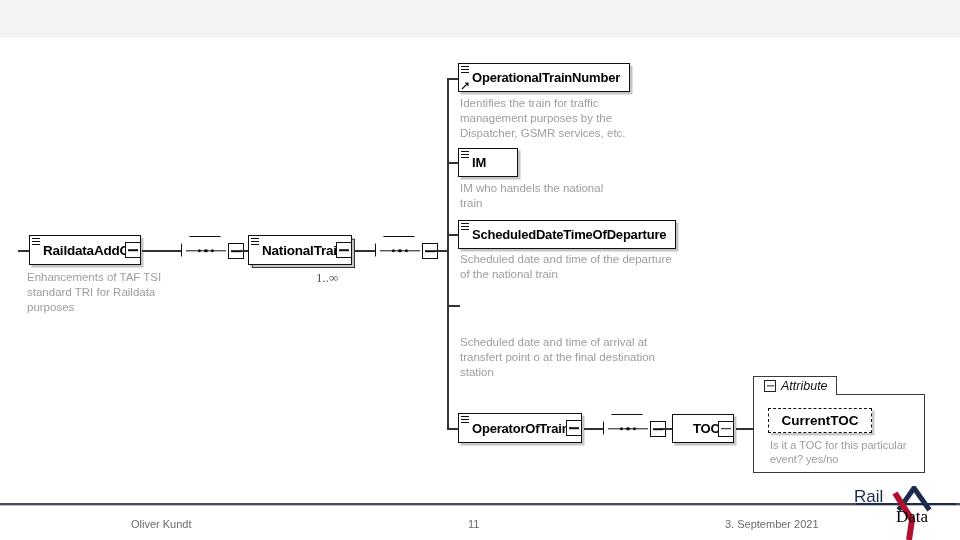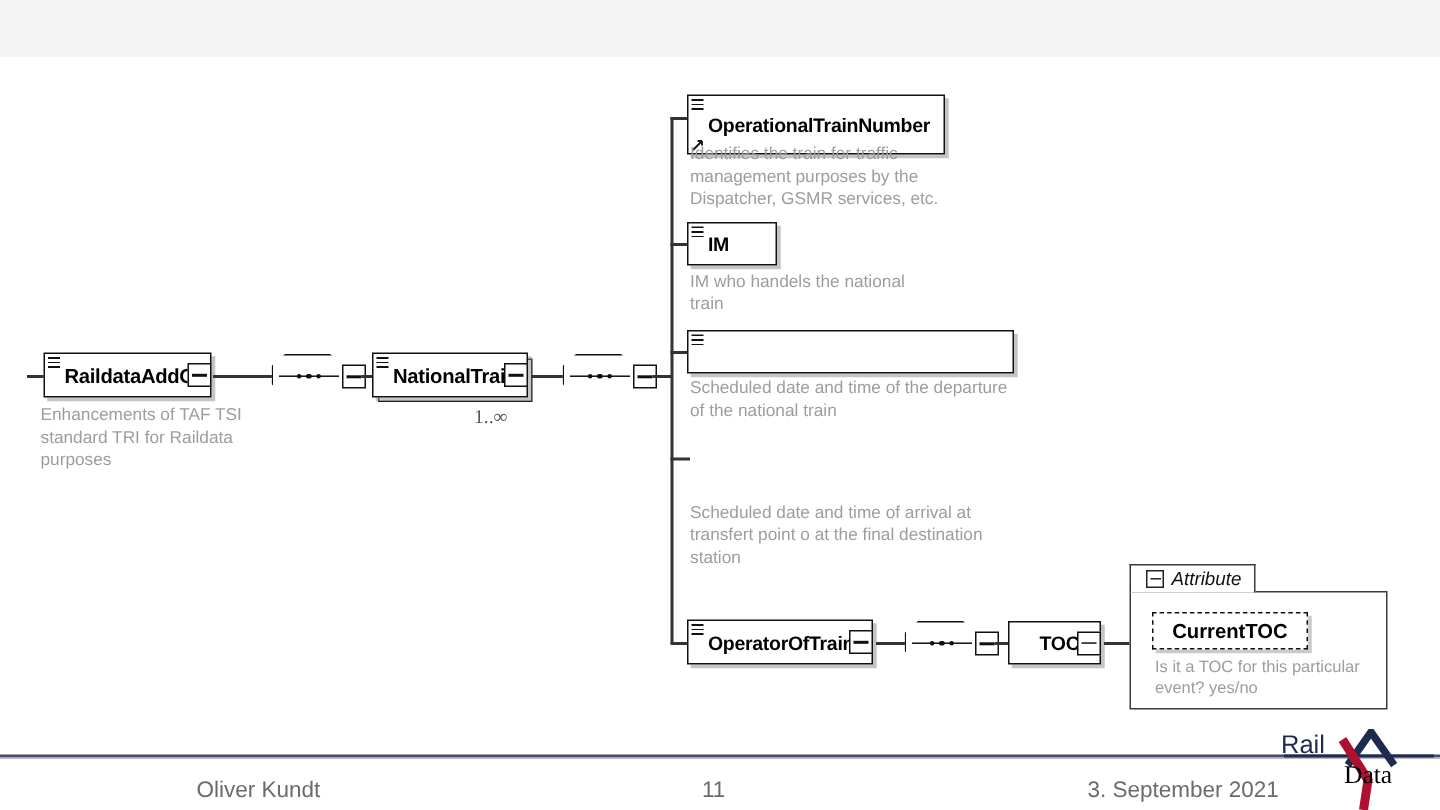--- a/index.html
+++ b/index.html
@@ -102,21 +102,21 @@
     position:absolute;box-sizing:border-box;
     border:1.8px dashed #111;background:#fff;
     display:flex;align-items:center;justify-content:center;
     font-weight:bold;font-size:13.5px;color:#000;
     box-shadow:2.5px 2.5px 0 0 rgba(150,150,150,.5);
   }
 
   
   .footer-rule{position:absolute;left:0;top:503px;width:960px;height:2px;background:#4a4a63;}
   .footer-rule2{position:absolute;left:0;top:505px;width:960px;height:1px;background:#b9b9c6;}
-  .f-text{position:absolute;top:518px;font-size:15px;color:#6b6b6b;font-family:"Liberation Sans",sans-serif;}
+  .f-text{position:absolute;top:518px;font-size:11px;color:#6b6b6b;font-family:"Liberation Sans",sans-serif;}
   #f-author{left:131px;}
   #f-page{left:468px;}
   #f-date{left:725px;}
 
   
   #logo{position:absolute;left:852px;top:486px;width:108px;height:54px;}
   #logo .rail{position:absolute;left:2px;top:1px;font-size:17px;color:#1d2b4f;font-family:"Liberation Sans",sans-serif;}
   #logo .data{position:absolute;left:44px;top:21px;font-size:17px;color:#000000;font-family:Liberation Serif, serif;}
   #logo svg{position:absolute;left:0;top:0;}
 </style>
@@ -174,21 +174,21 @@
 
     <div class="ln-h" style="left:435px;top:250px;width:13px;"></div>
     <div class="ln-v" style="left:447px;top:78px;height:351px;"></div>
 
     <div class="ln-h" style="left:447px;top:78px;width:13px;"></div>
     <div class="ln-h" style="left:447px;top:162px;width:13px;"></div>
     <div class="ln-h" style="left:447px;top:234px;width:13px;"></div>
     <div class="ln-h" style="left:447px;top:305px;width:13px;"></div>
     <div class="ln-h" style="left:447px;top:428px;width:13px;"></div>
 
-    <div class="ebox" style="left:458px;top:63px;width:172px;height:40px;font-size:13px;">
+    <div class="ebox" style="left:458px;top:63px;width:172px;height:29px;font-size:13px;">
       <span class="glyph-lines"></span>
       <span class="glyph-arrow">
         <svg width="9" height="9" viewBox="0 0 9 9">
             <path d="M1 8 L7 2 M7 2 L4 2 M7 2 L7 5" stroke="#111" stroke-width="1.2" fill="none"></path>
           </svg>
       </span>
       <span>OperationalTrainNumber</span>
     </div>
     <div class="anno" style="left:460px;top:96px;width:200px;">Identifies the train for traffic
 management purposes by the
@@ -196,20 +196,21 @@
 
     <div class="ebox" style="left:458px;top:148px;width:60px;height:29px;font-size:13px;">
       <span class="glyph-lines"></span>
       <span>IM</span>
     </div>
     <div class="anno" style="left:460px;top:181px;width:210px;">IM who handels the national
 train</div>
 
     <div class="ebox" style="left:458px;top:220px;width:218px;height:29px;font-size:13px;">
       <span class="glyph-lines"></span>
+      <span>ScheduledDateTimeOfDeparture</span>
     </div>
     <div class="anno" style="left:460px;top:252px;width:230px;">Scheduled date and time of the departure
 of the national train</div>
 
     <div class="anno" style="left:460px;top:323px;width:235px;margin-top:12px;">Scheduled date and time of arrival at
 transfert point o at the final destination
 station</div>
 
     <div class="ebox" style="left:458px;top:413px;width:124px;height:30px;font-size:13px;">
       <span class="glyph-lines"></span>

